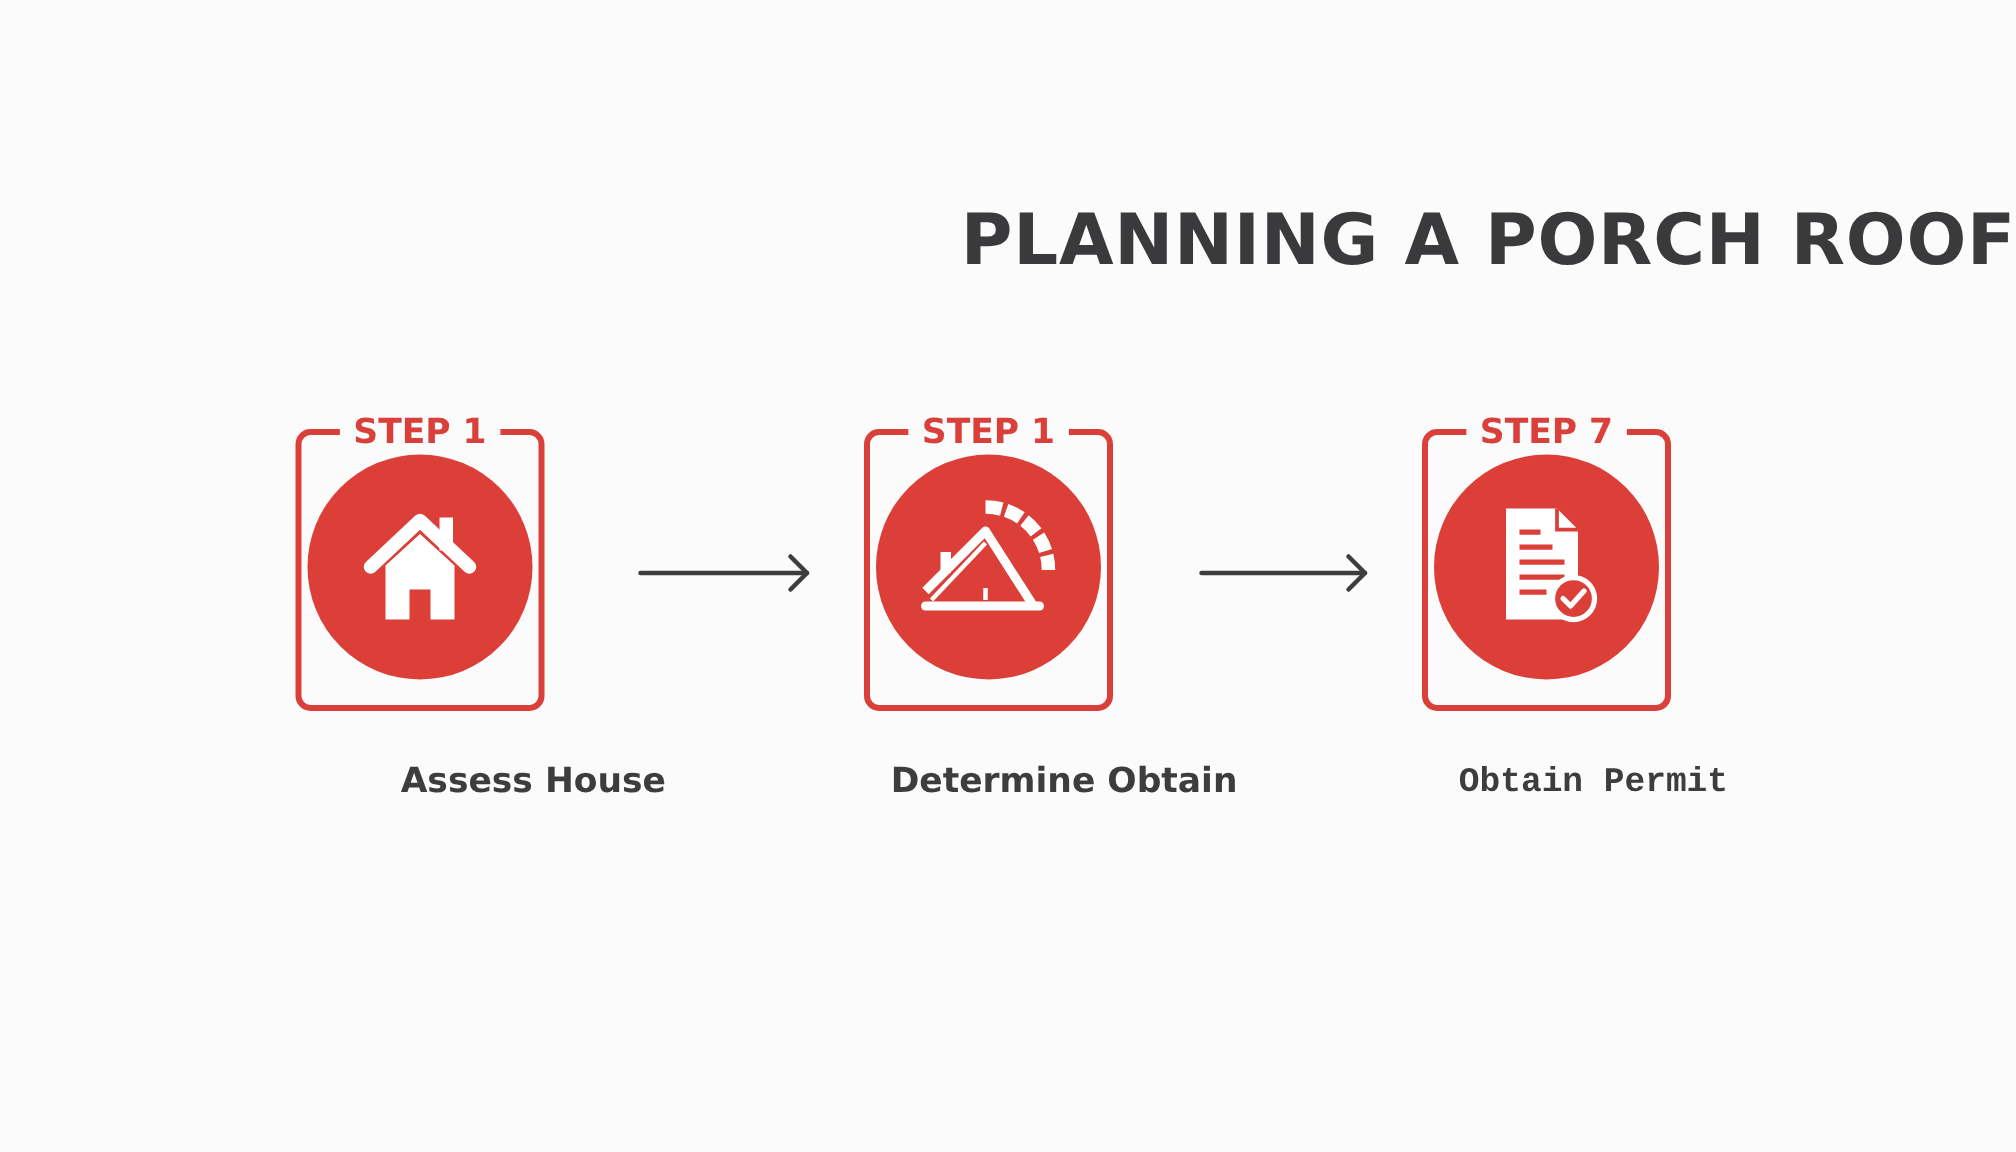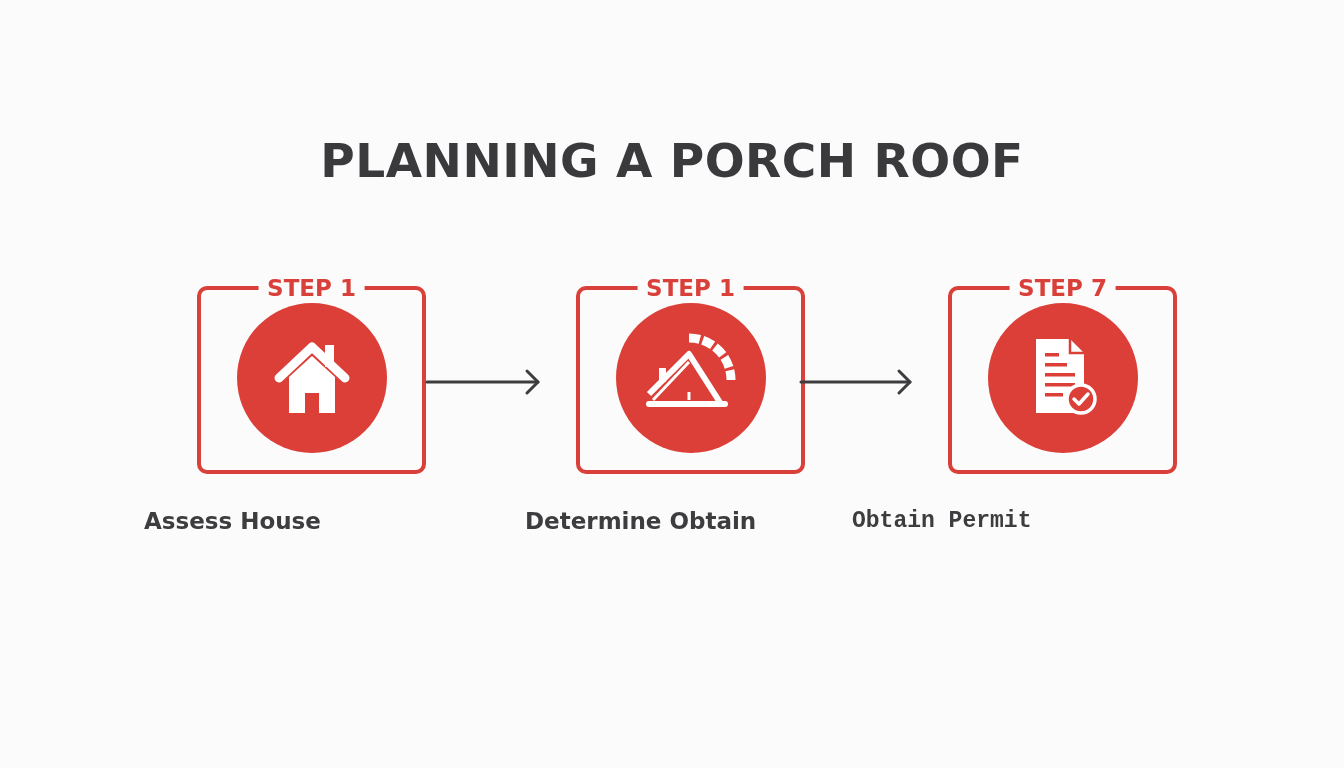--- a/index.html
+++ b/index.html
@@ -3,39 +3,39 @@
 <meta charset="utf-8">
 <style>
   html, body { margin:0; padding:0; }
   body {
     width:1344px; height:768px; overflow:hidden; position:relative;
     background:#fbfbfb;
     font-family:"DejaVu Sans", "Liberation Sans", sans-serif;
   }
   .title {
     position:absolute; left:0; width:1344px; top:133px;
-    text-align:center; font-size:47px; font-weight:bold; color:#3a3a3c;
+    text-align:right; font-size:47px; font-weight:bold; color:#3a3a3c;
     letter-spacing:0.5px;
   }
   .step {
-    position:absolute; top:286px; width:229px; height:188px;
+    position:absolute; top:286px; width:166px; height:188px;
     box-sizing:border-box; border:4px solid #d9403a; border-radius:10px;
   }
   .step-label {
     position:absolute; top:-17px; left:50%; transform:translateX(-50%);
     background:#fbfbfb; padding:0 9px; white-space:nowrap;
     font-size:23px; font-weight:bold; color:#d9403a; line-height:30px;
   }
   .circle {
     position:absolute; left:50%; top:50%; width:150px; height:150px;
     margin-left:-75px; margin-top:-77px; border-radius:50%; background:#dc3f38;
     display:flex; align-items:center; justify-content:center;
   }
   .caption {
-    position:absolute; top:508px; width:300px; text-align:left;
+    position:absolute; top:508px; width:300px; text-align:right;
     font-size:23px; font-weight:bold; color:#3d3d3f;
   }
   .arrow { position:absolute; top:368px; }
 </style>
 </head>
 <body>
 
 <div class="title">PLANNING A PORCH ROOF</div>
 
 <div class="step" style="left:197px;">

